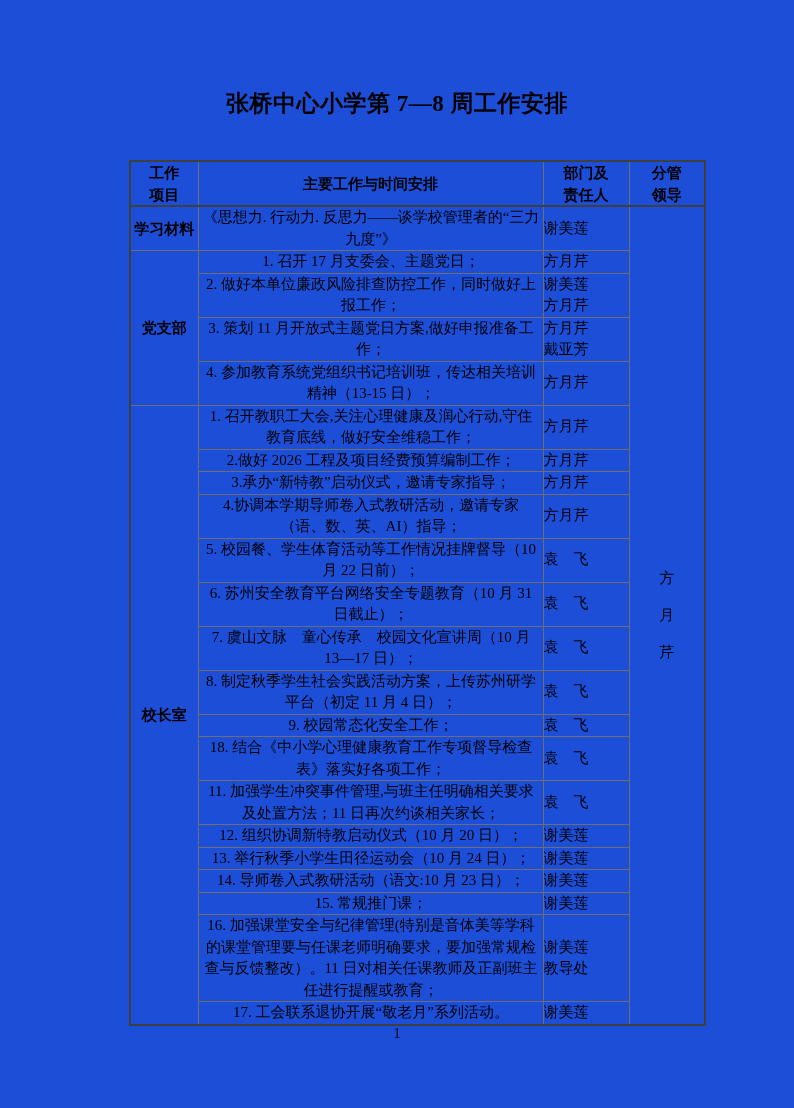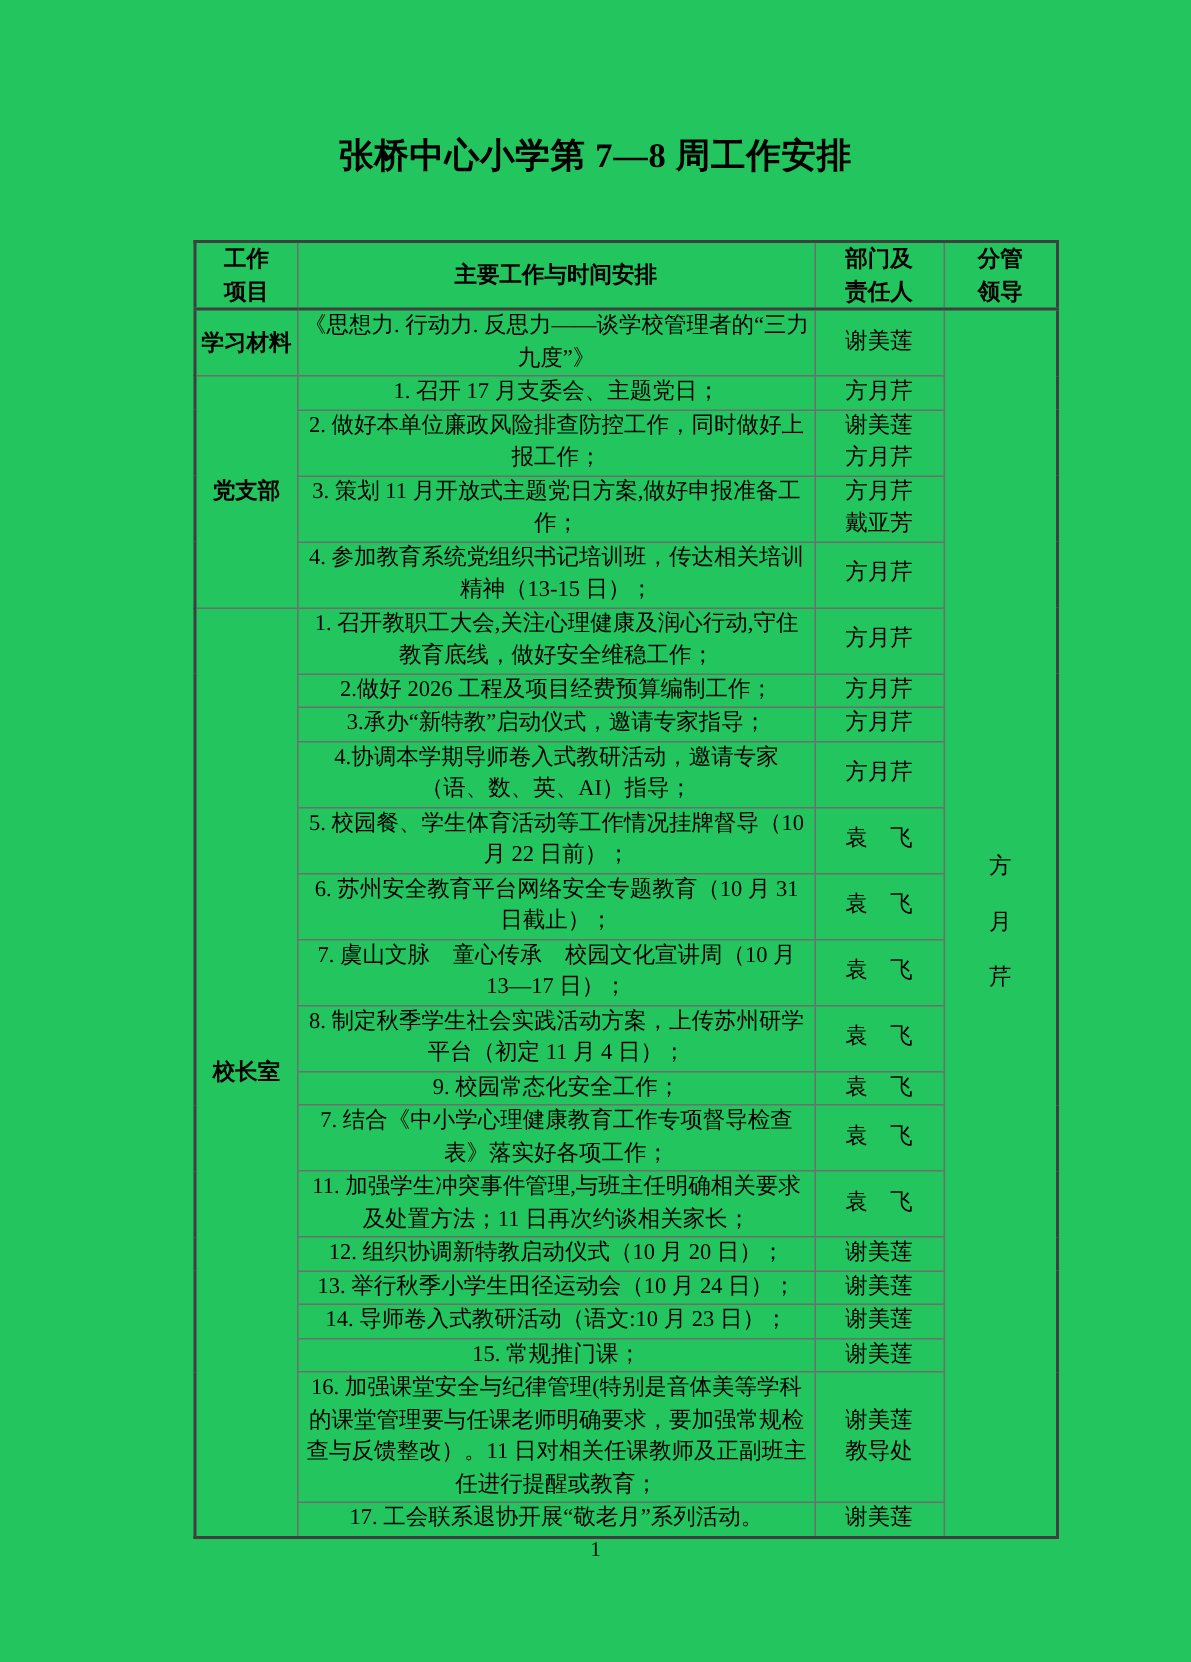--- a/index.html
+++ b/index.html
@@ -1,20 +1,20 @@
 <!DOCTYPE html>
 <html><head>
 <meta charset="utf-8">
 <style>
   * { margin:0; padding:0; box-sizing:border-box; }
   html,body { background:#ffffff; }
   .page {
     position:relative;
     width:794px; height:1108px;
-    background:#22c55e;
+    background:#1d4ed8;
     color:#000000;
     font-family:"Liberation Serif", serif;
     overflow:hidden;
   }
   .title {
     position:absolute; top:88px; left:0; width:100%;
     text-align:center;
     font-size:23px; font-weight:bold;
     letter-spacing:0.5px;
   }
@@ -52,21 +52,21 @@
     font-weight:bold;
     text-align:center;
     font-size:15px;
     padding:0 1px;
   }
   td.task {
     text-align:center;
     padding:0 3px 0 4px;
   }
   td.resp {
-    text-align:center;
+    text-align:left;
     white-space:pre-line;
   }
   td.leader {
     text-align:center;
     white-space:pre-line;
     line-height:37px;
     font-size:15px;
   }
   tr.h1 { height:22px; }
   tr.h2 { height:44px; }
@@ -161,21 +161,21 @@
         </tr>
         <tr class="h2">
           <td class="task">8. 制定秋季学生社会实践活动方案，上传苏州研学平台（初定 11 月 4 日）；</td>
           <td class="resp">袁　飞</td>
         </tr>
         <tr class="h1">
           <td class="task">9. 校园常态化安全工作；</td>
           <td class="resp">袁　飞</td>
         </tr>
         <tr class="h2">
-          <td class="task">7. 结合《中小学心理健康教育工作专项督导检查表》落实好各项工作；</td>
+          <td class="task">18. 结合《中小学心理健康教育工作专项督导检查表》落实好各项工作；</td>
           <td class="resp">袁　飞</td>
         </tr>
         <tr class="h2">
           <td class="task">11. 加强学生冲突事件管理,与班主任明确相关要求及处置方法；11 日再次约谈相关家长；</td>
           <td class="resp">袁　飞</td>
         </tr>
         <tr class="h1">
           <td class="task">12. 组织协调新特教启动仪式（10 月 20 日）；</td>
           <td class="resp">谢美莲</td>
         </tr>

